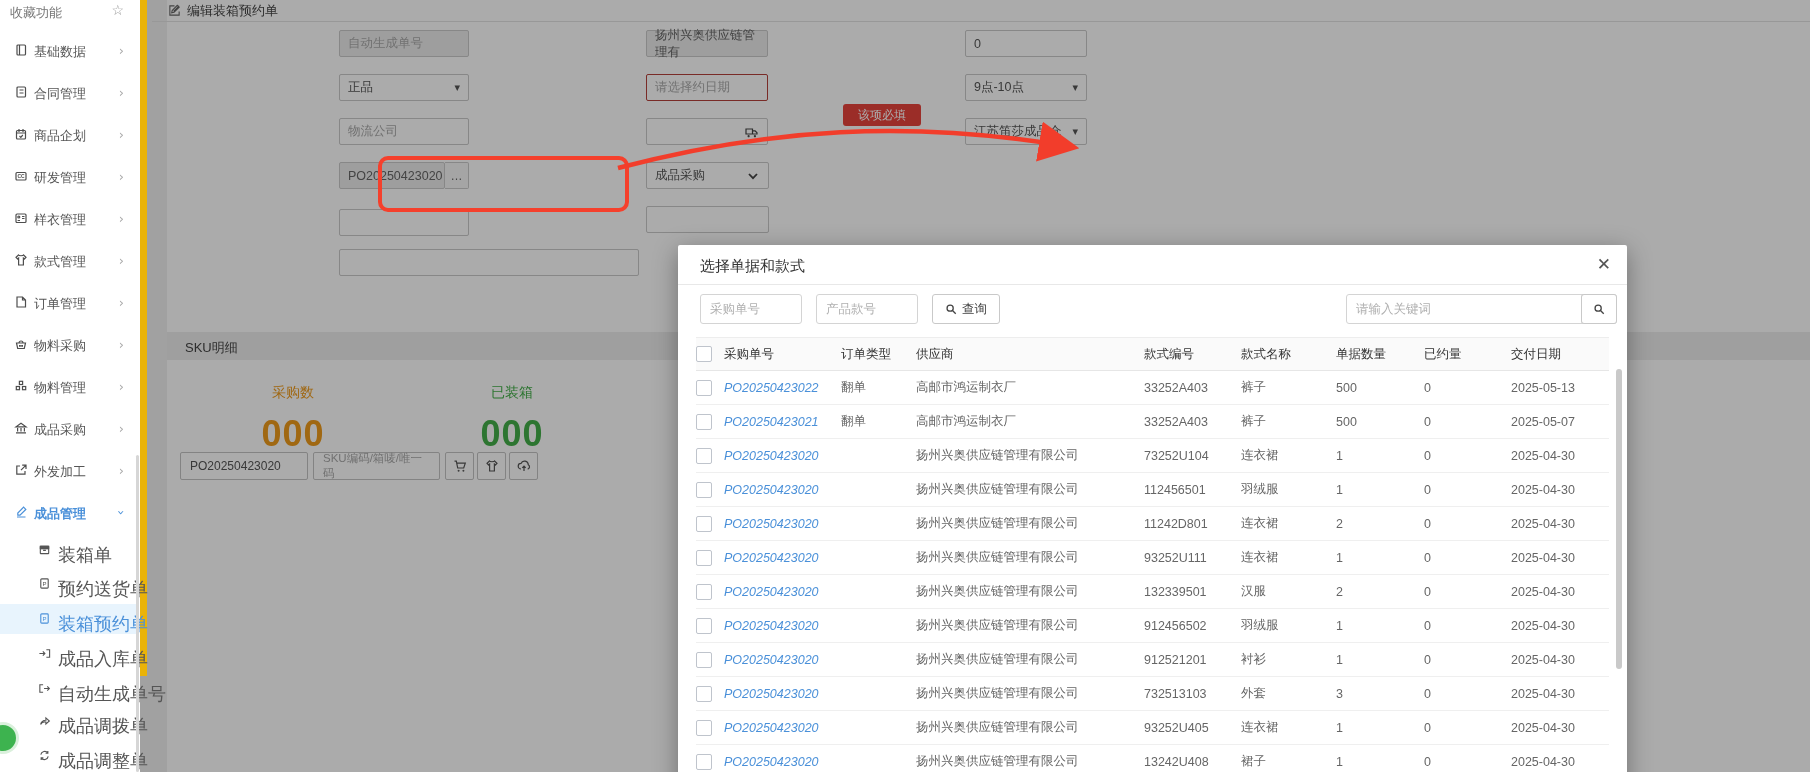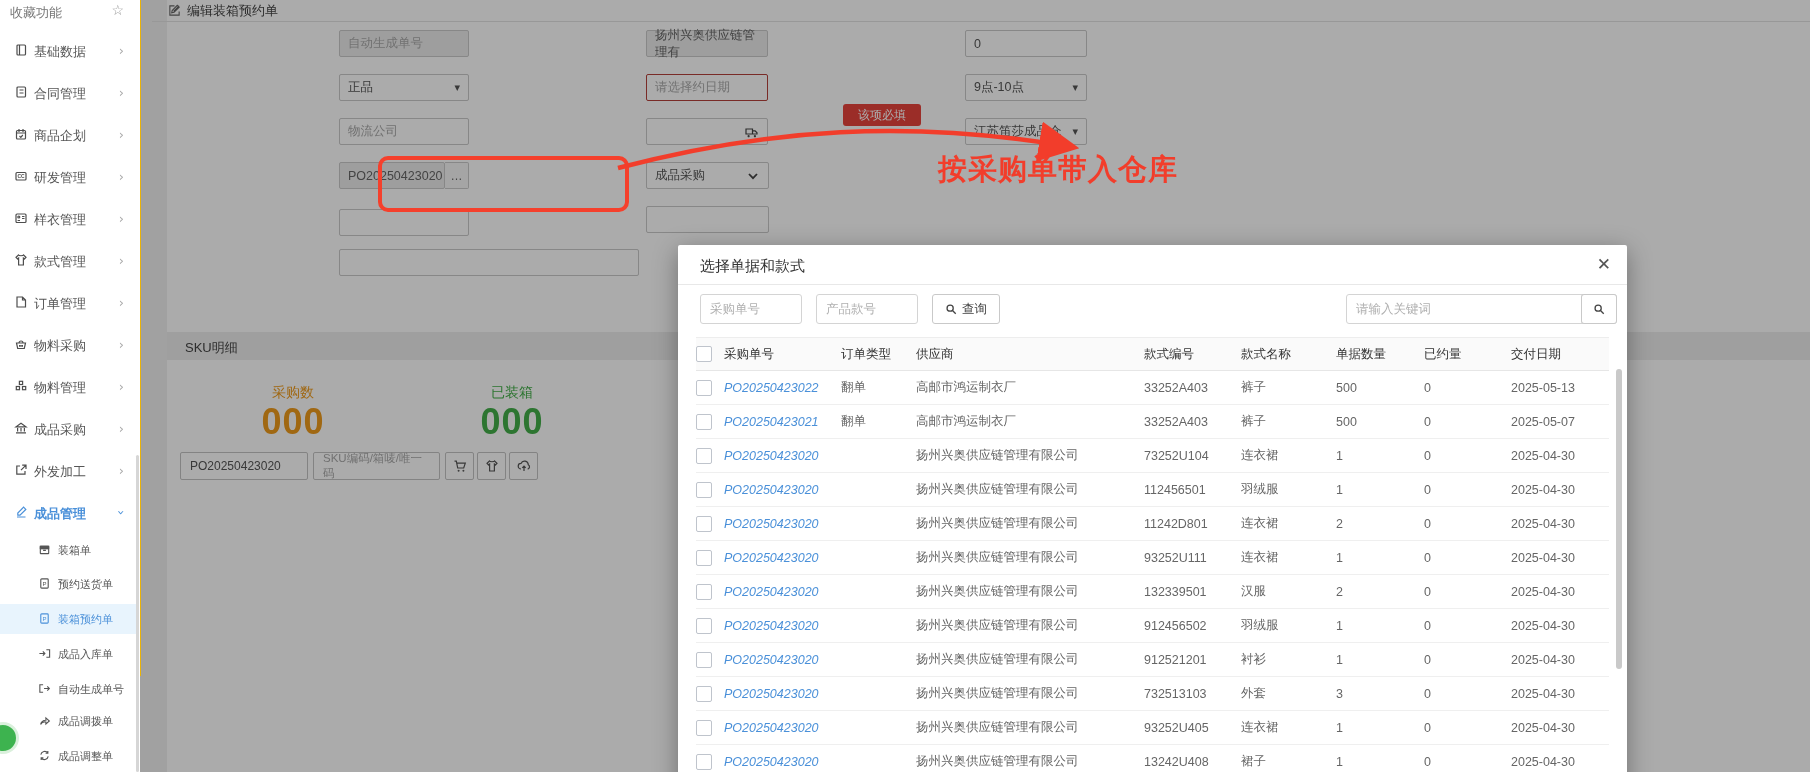--- a/index.html
+++ b/index.html
@@ -1,32 +1,32 @@
 <!DOCTYPE html>
 <html><head>
 <meta charset="utf-8">
 <style>
   html,body{margin:0;padding:0;background:#888;}
   #app{position:relative;width:1810px;height:772px;overflow:hidden;background:#fff;
        font-family:"Liberation Sans","DejaVu Sans",sans-serif;font-size:13px;color:#555;}
   
   #sidebar{position:absolute;left:0;top:0;width:140px;height:676px;background:#fff;
-           border-right:1px solid #eab308;z-index:70;}
+           border-right:7px solid #eab308;z-index:70;}
   .sb-head{position:absolute;left:0;top:0;width:140px;height:24px;}
   .sb-head .t{position:absolute;left:10px;top:4px;color:#777;font-size:13px;}
   .sb-head .star{position:absolute;right:16px;top:2px;color:#999;font-size:14px;cursor:pointer;}
   .sb-item{position:absolute;left:0;width:140px;height:30px;cursor:pointer;}
   .sb-item .ic{position:absolute;left:14px;top:7px;width:14px;height:14px;color:#4d4d4d;}
   .sb-item .tx{position:absolute;left:34px;top:7px;font-size:13px;color:#555;white-space:nowrap;}
   .sb-item .chev{position:absolute;right:16px;top:7px;color:#aaa;font-size:13px;font-family:"DejaVu Sans",sans-serif;}
   .sb-item.active .tx,.sb-item.active .ic{color:#4a90d9;font-weight:bold;}
   .sb-item.active .chev{color:#4a90d9;transform:rotate(90deg);transform-origin:center;}
   .sb-sub{position:absolute;left:0;width:139px;height:30px;cursor:pointer;}
   .sb-sub .ic{position:absolute;left:38px;top:8px;width:13px;height:13px;color:#555;}
-  .sb-sub .tx{position:absolute;left:58px;top:8px;font-size:11px;color:#555;white-space:nowrap;}
+  .sb-sub .tx{position:absolute;left:58px;top:8px;font-size:18px;color:#555;white-space:nowrap;}
   .sb-sub.active{background:#e8f4fd;}
   .sb-sub.active .tx,.sb-sub.active .ic{color:#4a90d9;}
   #sb-scroll{position:absolute;right:1px;top:455px;width:3px;height:317px;background:#d6d6d6;border-radius:2px;}
   #float-dot{position:absolute;left:-13px;top:722px;width:26px;height:26px;border-radius:50%;
              background:#3db34f;border:3px solid #daf0dc;z-index:80;cursor:pointer;}
   
   #main{position:absolute;left:140px;top:0;right:0;bottom:0;background:#fff;}
   #gutter{position:absolute;left:0;top:0;width:27px;height:772px;background:#f0f0f0;}
   .pg-title-ic{position:absolute;left:28px;top:4px;width:13px;height:13px;color:#666;}
   .pg-title{position:absolute;left:47px;top:2px;font-size:13px;color:#444;}
@@ -43,21 +43,21 @@
   .more-btn{position:absolute;box-sizing:border-box;width:24px;height:27px;border:1px solid #c9c9c9;
             border-left:none;border-radius:0 2px 2px 0;background:#f7f7f7;display:flex;align-items:center;
             justify-content:center;font-size:12px;color:#666;cursor:pointer;}
   #tooltip{position:absolute;left:703px;top:104px;width:78px;height:22px;background:#e8433c;border-radius:3px;
            color:#fff;font-size:12px;display:flex;align-items:center;justify-content:center;}
   
   #sku-bar{position:absolute;left:27px;top:332px;right:0;height:28px;background:#ededed;}
   #sku-bar span{position:absolute;left:18px;top:7px;font-size:13px;color:#444;}
   .stat{position:absolute;text-align:center;width:130px;}
   .stat .sl{font-size:14px;}
-  .stat .sv{font-size:36px;font-weight:bold;line-height:36px;margin-top:2px;letter-spacing:1px;}
+  .stat .sv{font-size:36px;font-weight:bold;line-height:36px;margin-top:14px;letter-spacing:1px;}
   .skuinp{position:absolute;box-sizing:border-box;height:28px;border:1px solid #c4c4c4;border-radius:2px;
           background:#fff;display:flex;align-items:center;padding:0 9px;font-size:12px;color:#555;}
   .tool-btn{position:absolute;box-sizing:border-box;width:29px;height:28px;border:1px solid #c4c4c4;
             border-radius:2px;background:#fff;display:flex;align-items:center;justify-content:center;
             color:#555;cursor:pointer;}
   .tool-btn svg{width:14px;height:14px;}
   
   #dim{position:absolute;left:140px;top:0;right:0;bottom:0;background:rgba(0,0,0,0.33);z-index:50;}
   #anno-box{position:absolute;left:378px;top:156px;width:243px;height:48px;border:4px solid #f5402c;
             border-radius:10px;z-index:60;}
@@ -223,21 +223,20 @@
 
   <div id="anno-box"></div>
   <svg id="anno-arrow" viewBox="0 0 560 100">
     <defs>
       <marker id="ah" markerWidth="9" markerHeight="9" refX="6" refY="4.5" orient="auto">
         <path d="M0,0 L9,4.5 L0,9 z" fill="#f23d2b"></path>
       </marker>
     </defs>
     <path d="M 48 58 C 200 18 340 10 496 36" fill="none" stroke="#f23d2b" stroke-width="4.5" marker-end="url(#ah)"></path>
   </svg>
-  <div id="anno-text">按采购单带入仓库</div>
 
   <div id="sidebar">
     <div class="sb-head">
       <span class="t">收藏功能</span>
       <span class="star">☆</span>
     </div>
     <div id="sb-items">
         <div class="sb-item" style="top:36px">
           <span class="ic"><svg class="" viewBox="0 0 14 14" fill="none" stroke="currentColor" stroke-width="1.2">
               <rect x="3" y="2" width="8.5" height="10" rx="1"></rect>

